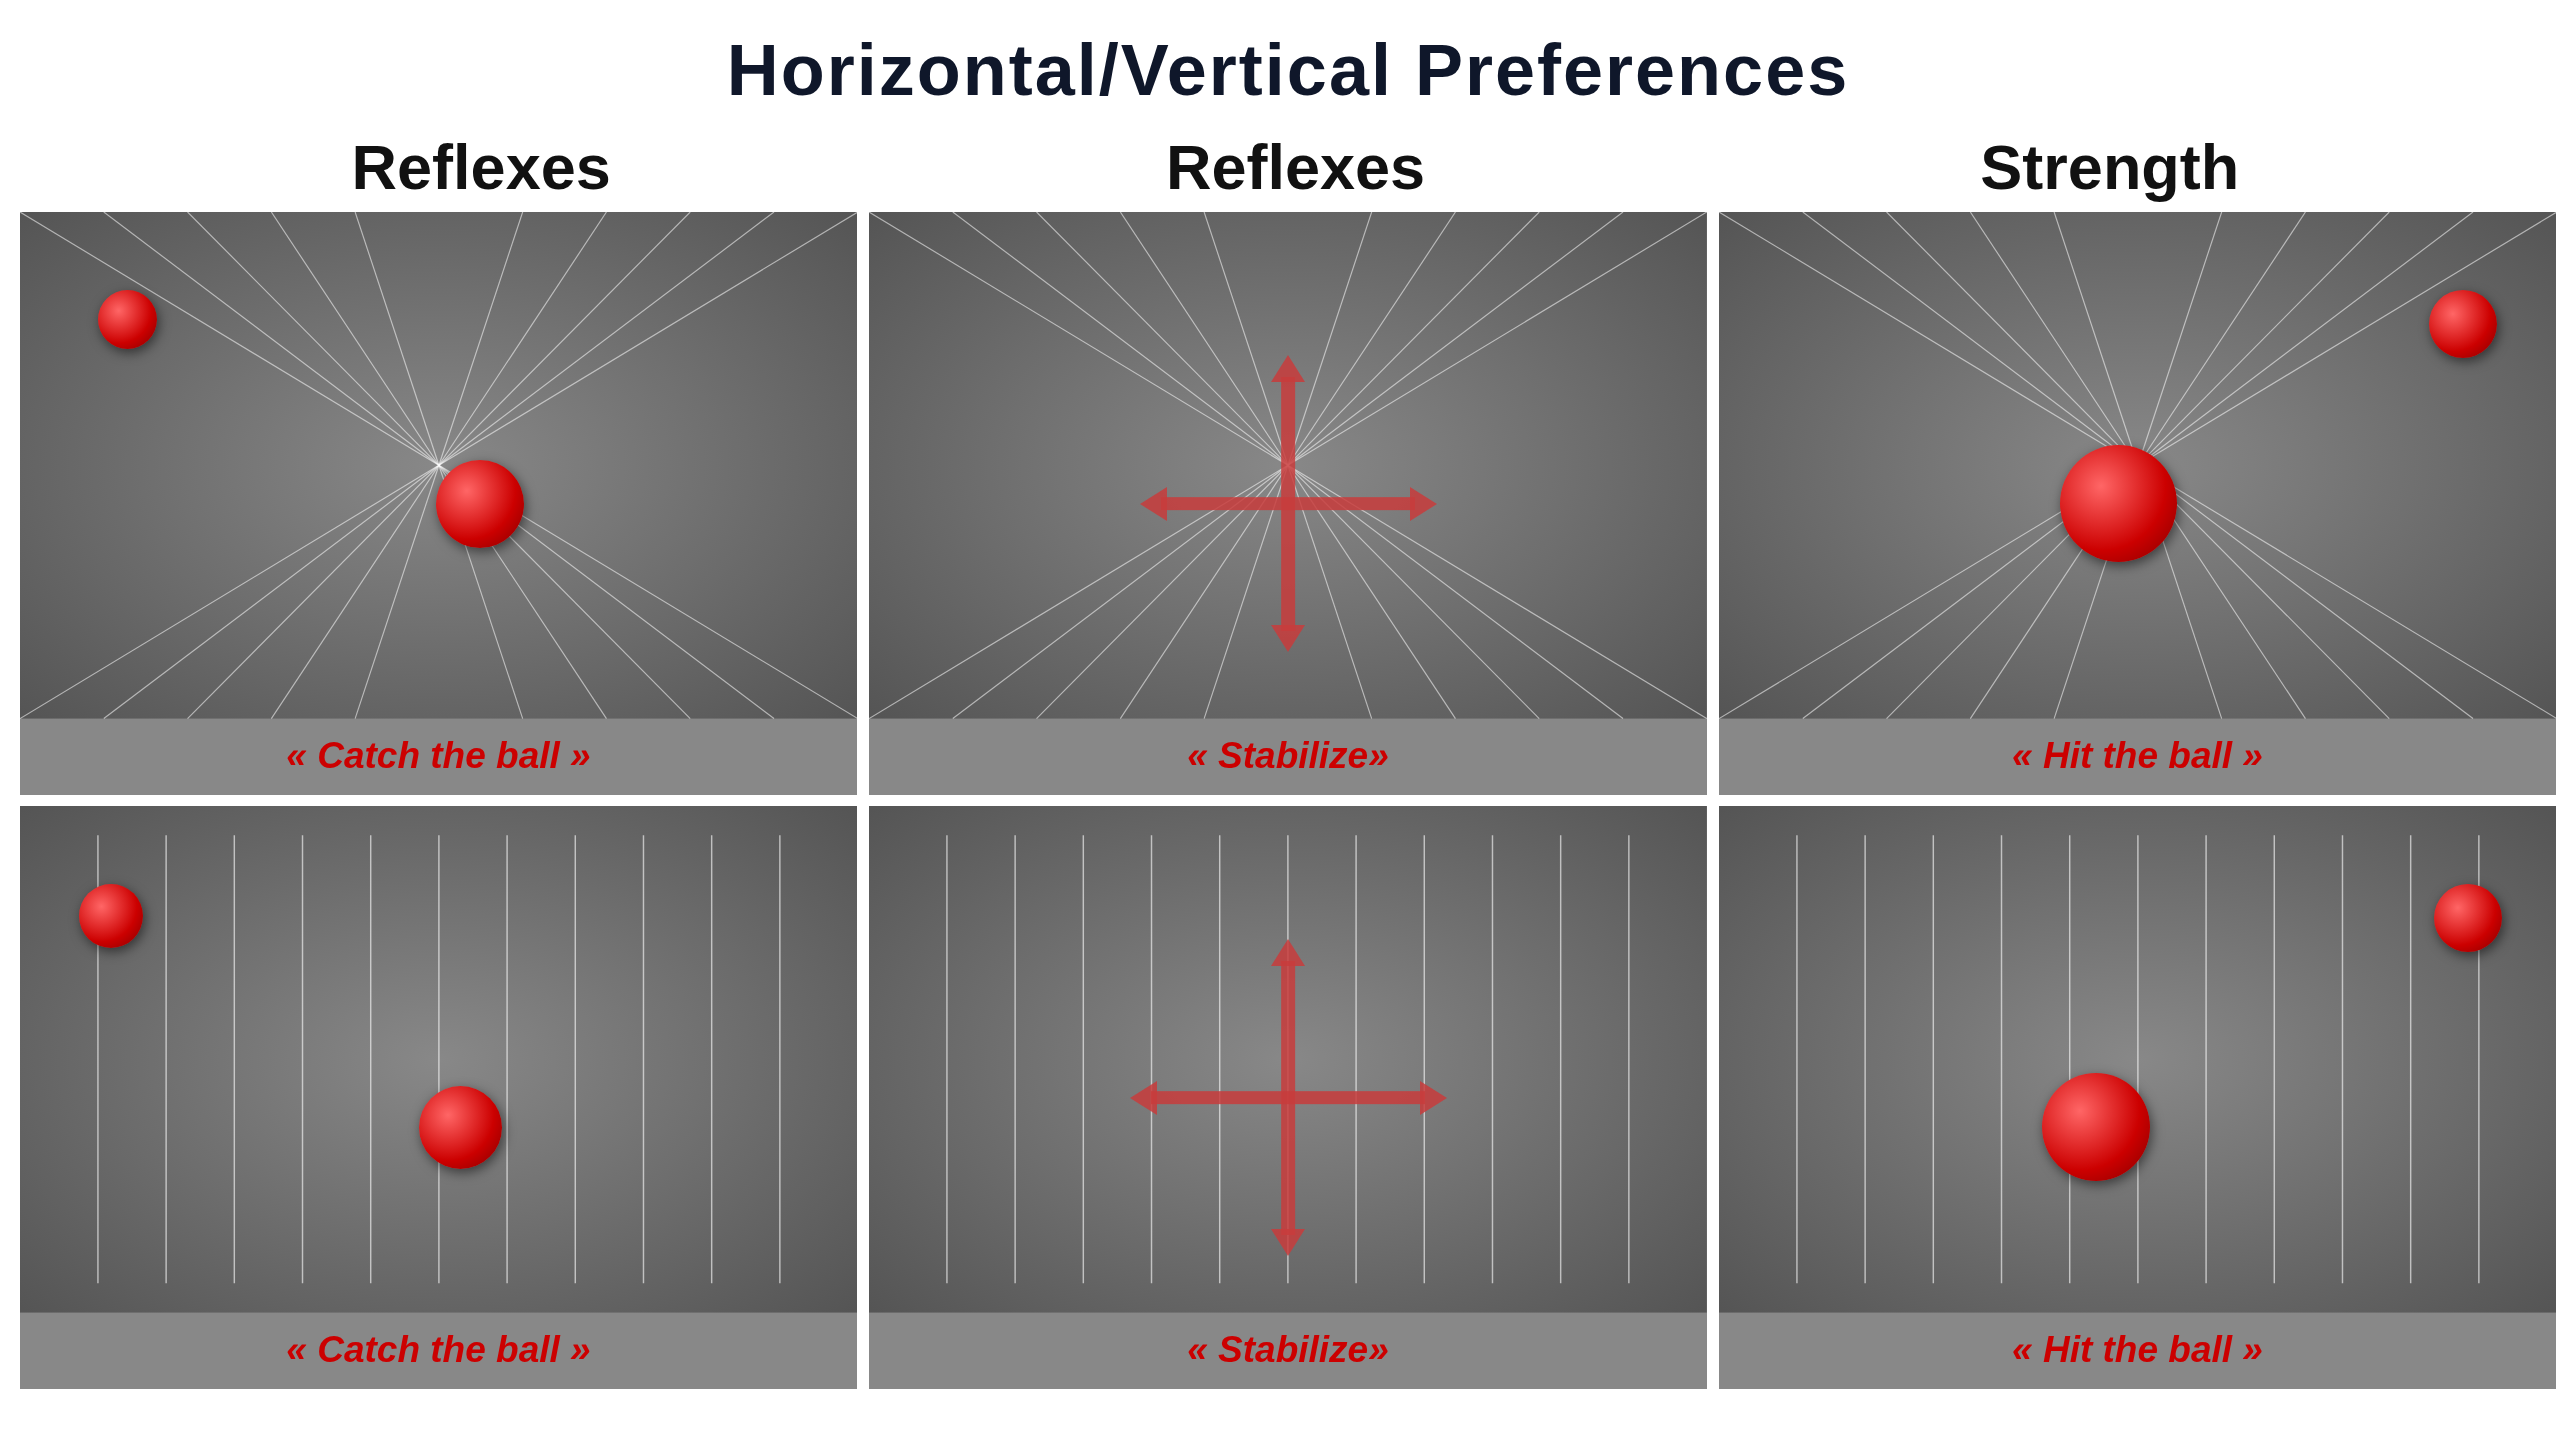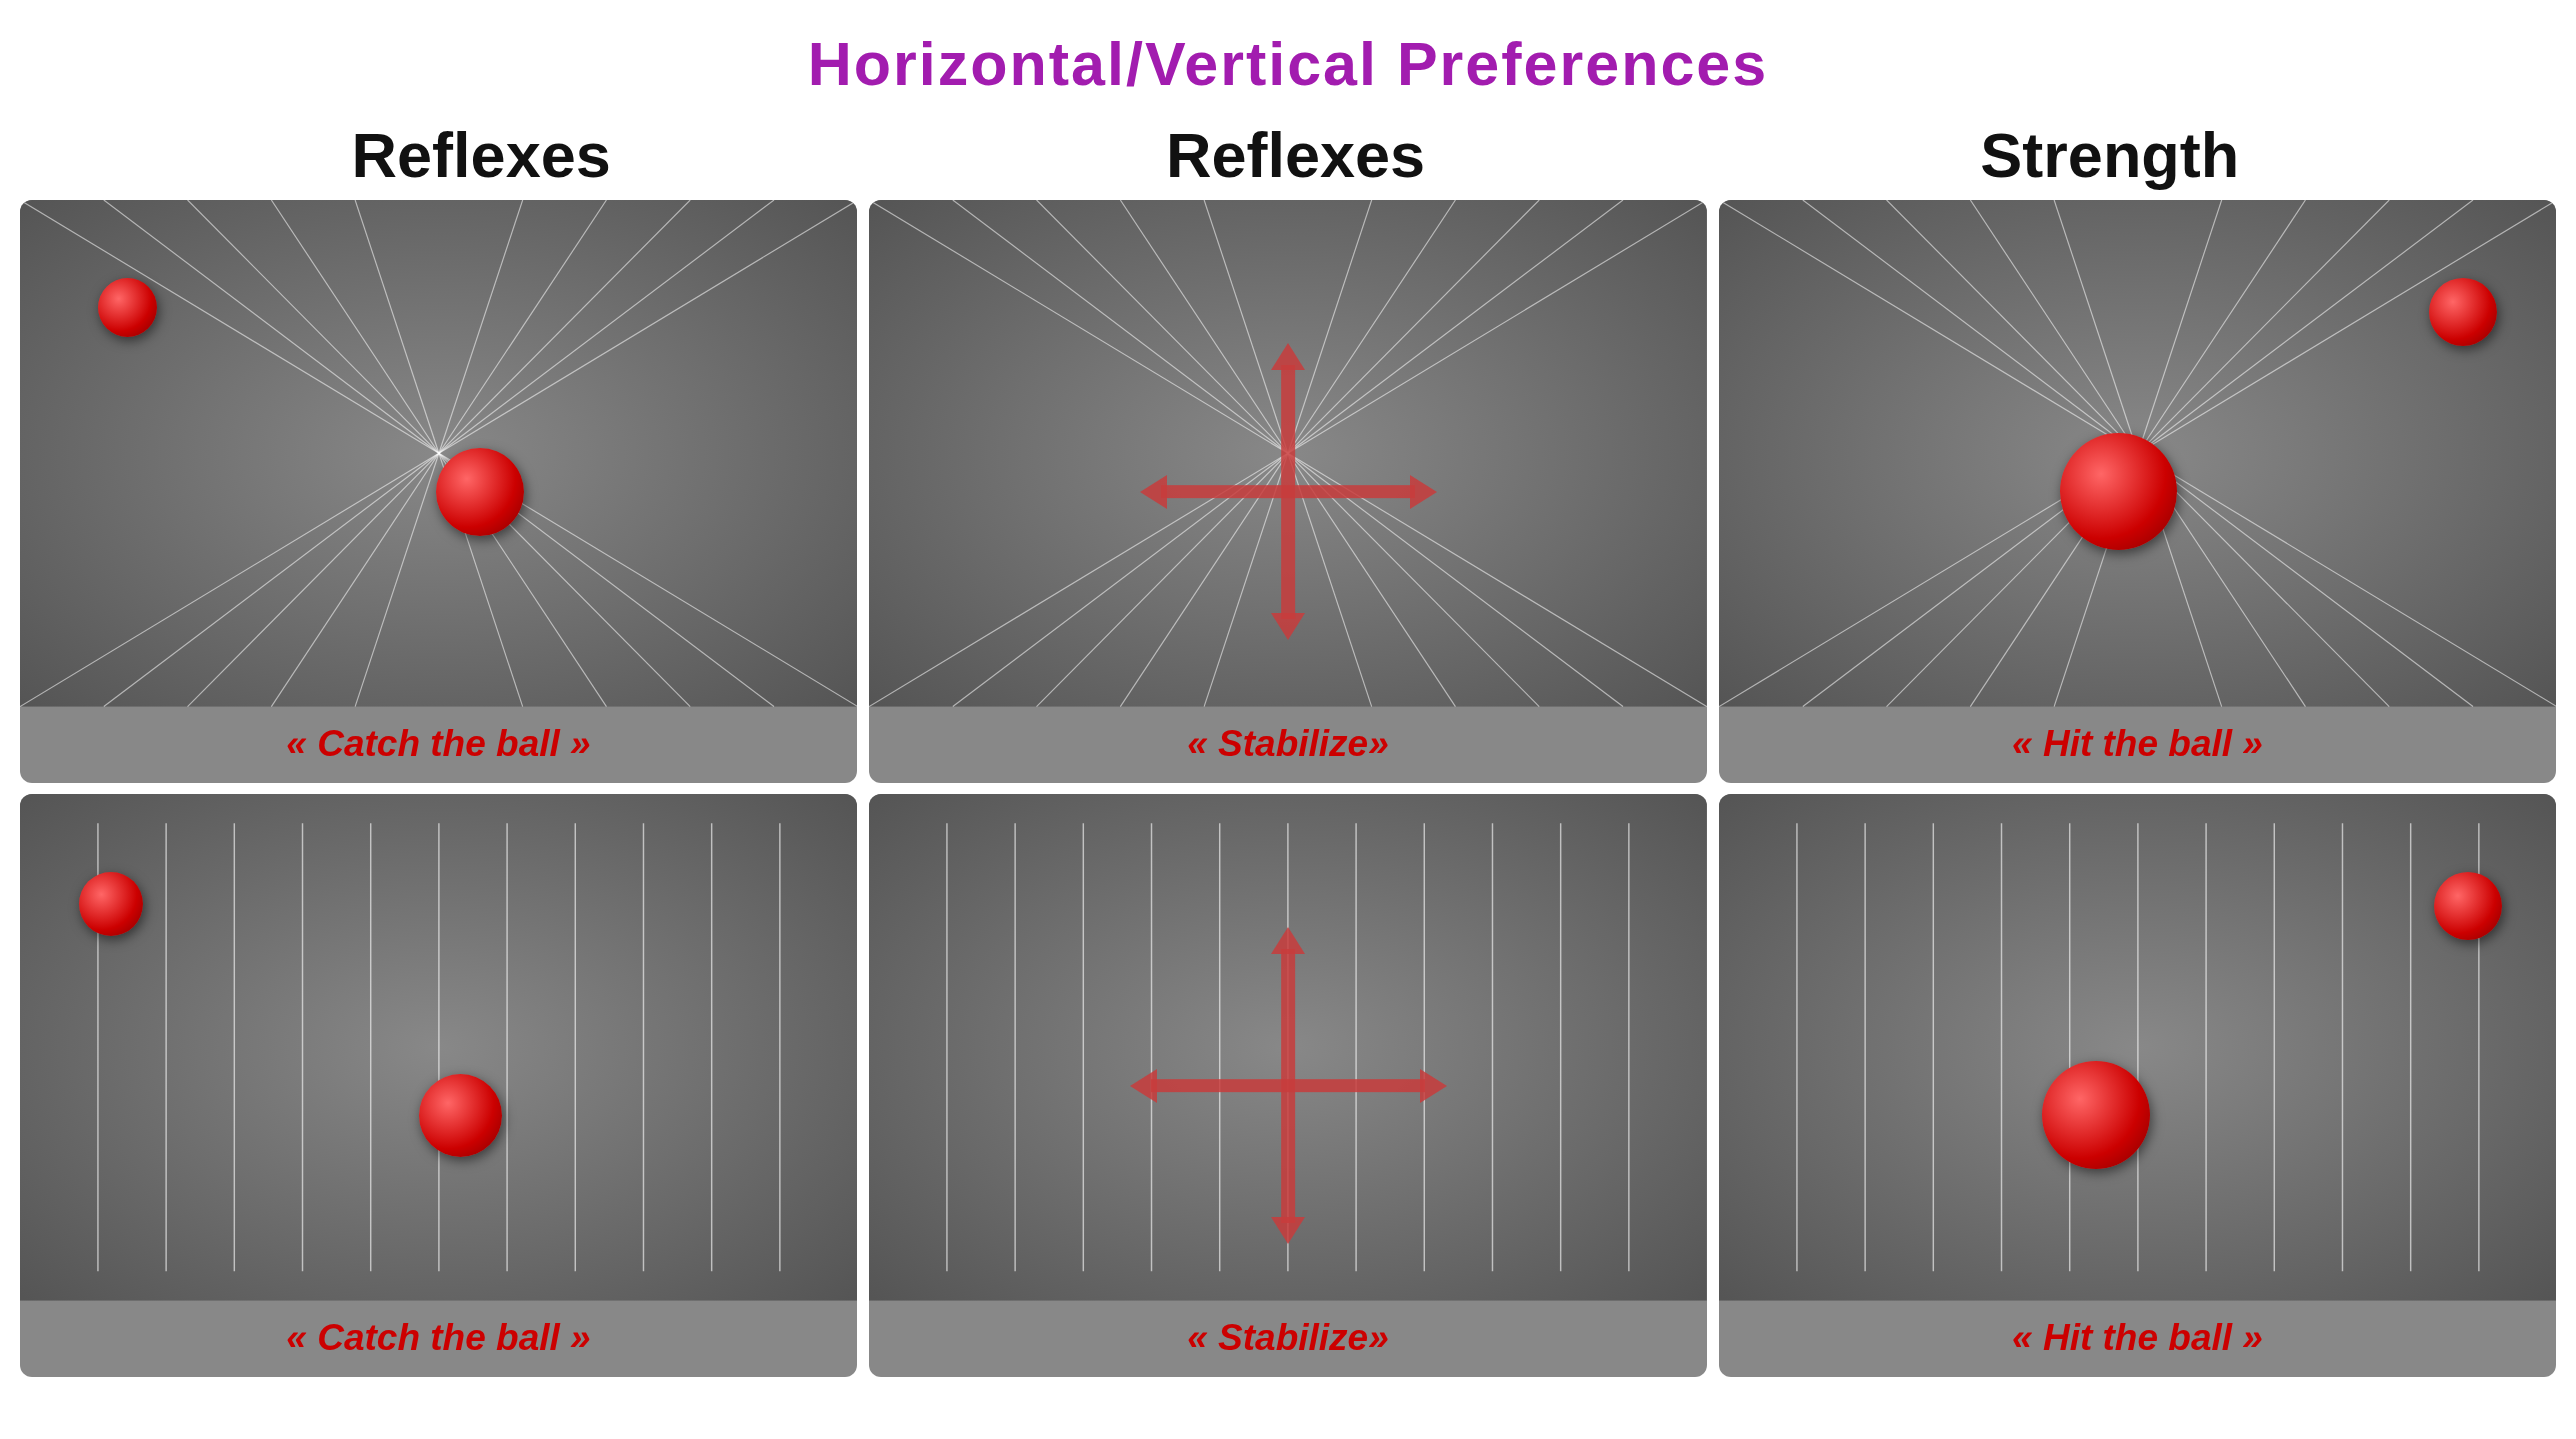--- a/index.html
+++ b/index.html
@@ -5,22 +5,22 @@
     * { margin: 0; padding: 0; box-sizing: border-box; }
     body {
       background: #ffffff;
       font-family: Arial, sans-serif;
       width: 2576px;
       height: 1440px;
       overflow: hidden;
     }
     .page-title {
       text-align: center;
-      color: #a21caf;
-      font-size: 61px;
+      color: #0f172a;
+      font-size: 72px;
       font-weight: bold;
       padding: 29px 0 19.6px 0;
       letter-spacing: 2px;
     }
     .column-headers {
       display: flex;
       justify-content: space-around;
       padding: 0 59px;
       margin-bottom: 9.8px;
       margin-left: 15px;
@@ -35,21 +35,21 @@
     .grid {
       display: grid;
       grid-template-columns: 1fr 1fr 1fr;
       grid-template-rows: 1fr 1fr;
       gap: 11.7px;
       padding: 0 19.6px 19.6px 19.6px;
       height: calc(1440px - 244px);
     }
     .cell {
       position: relative;
-      border-radius: 12px;
+      border-radius: 0;
       overflow: hidden;
       background: #888;
     }
     
     .room-bg {
       position: absolute;
       inset: 0;
     }
     .cell-label {
       position: absolute;

